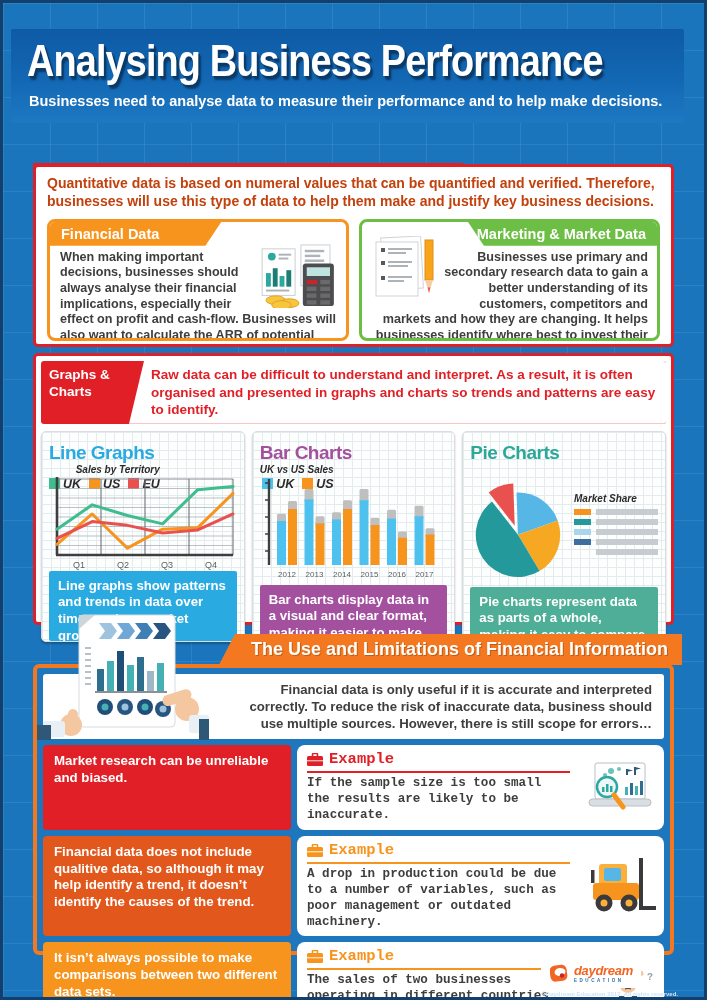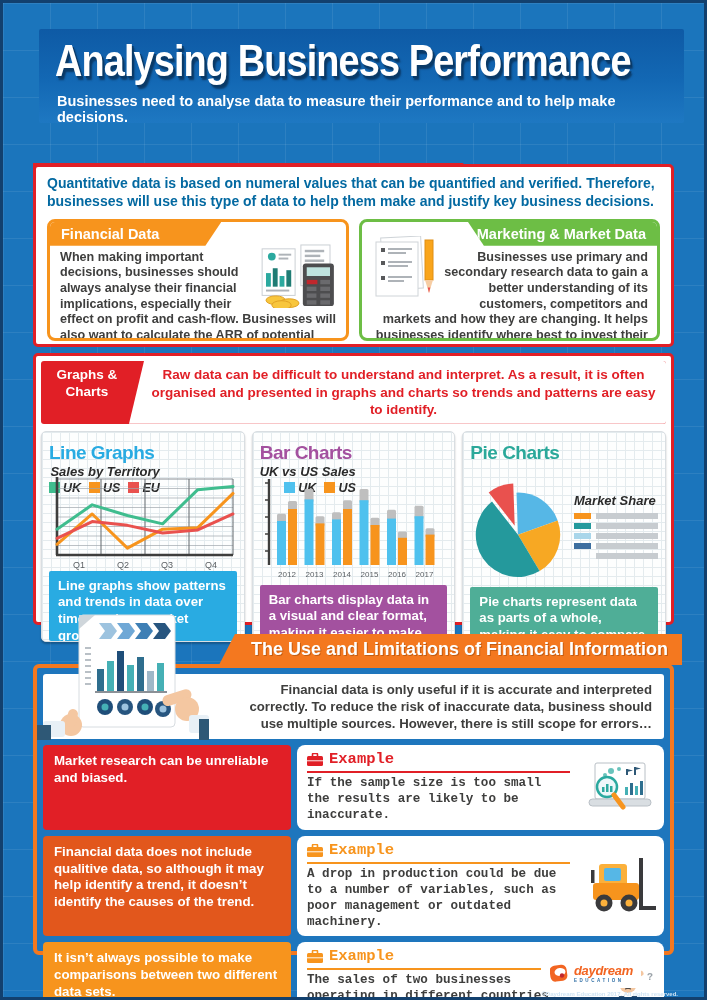--- a/index.html
+++ b/index.html
@@ -9,21 +9,21 @@
     position:relative; width:707px; height:1000px; overflow:hidden;
     background-color:#1B75BC;
     background-image:
       linear-gradient(rgba(255,255,255,.08) 1px, transparent 1px),
       linear-gradient(90deg, rgba(255,255,255,.08) 1px, transparent 1px);
     background-size:47px 47px;
     border:3px solid #12406E;
   }
   
   .header-band{
-    position:absolute; left:36px; right:20px; top:26px; height:94px;
+    position:absolute; left:8px; right:20px; top:26px; height:94px;
     background:linear-gradient(180deg,#0E5AA5 0%,#1368B4 55%,#1E78C2 100%);
     border-radius:2px;
   }
   .main-title{
     white-space:nowrap; color:#fff; font-weight:700; font-size:44px; letter-spacing:-1px;
     transform:scaleX(.86); transform-origin:left center; margin:7px 0 0 16px;
     text-shadow:2px 2px 0 #0A3A67, 3px 4px 2px rgba(8,40,72,.7);
   }
   .sub-title{ color:#fff; font-weight:700; font-size:14.5px; margin:7px 0 0 18px; }
   
@@ -39,21 +39,21 @@
     background:#F4781F; color:#fff; font-weight:700; font-size:18px;
     padding:0 14px 0 32px; clip-path:polygon(16px 0, 100% 0, 100% 100%, 0 100%);
     text-shadow:1px 1px 0 rgba(120,50,0,.4);
     text-align:right;
   }
   
   .s1-boxA{
     position:absolute; left:30px; right:30px; top:161px; height:183px;
     background:#fff; border:3px solid #E11F26; border-radius:5px; padding:8px 11px;
   }
-  .s1-intro{ font-size:14px; font-weight:700; color:#0369a1; line-height:1.28; }
+  .s1-intro{ font-size:14px; font-weight:700; color:#c2410c; line-height:1.28; }
   .duo{ display:flex; gap:10px; margin-top:8px; }
   .duo-box{ position:relative; flex:1; background:#fff; border-radius:8px; height:122px; overflow:hidden; }
   .fin-box{ border:3px solid #F7941D; }
   .mkt-box{ border:3px solid #6DBE45; }
   .duo-head{
     position:absolute; top:0; height:24px; line-height:24px; color:#fff;
     font-weight:700; font-size:14.5px;
   }
   .fin-head{
     left:0; width:58%; background:#F7941D; padding-left:11px; border-top-left-radius:4px;
@@ -66,41 +66,41 @@
   .duo-body{ margin-top:26px; padding:2px 9px 6px 10px; font-size:12.6px; font-weight:700;
              color:#3E3E3D; line-height:1.24; }
   .mkt-box .duo-body{ text-align:right; }
   .float-r{ float:right; margin:-6px 0 2px 6px; }
   .float-l{ float:left; margin:-14px 6px 2px 0; }
   
   .s1-boxB{
     position:absolute; left:30px; right:30px; top:350px; height:272px;
     background:#fff; border:3px solid #E11F26; border-radius:5px; padding:5px;
   }
-  .ribbon{ display:flex; background:#E11F26; border-radius:3px; overflow:hidden;text-align:center; }
+  .ribbon{ display:flex; background:#E11F26; border-radius:3px; overflow:hidden; }
   .ribbon-label{ width:88px; padding:6px 4px 6px 8px; color:#fff; font-weight:700;
                  font-size:13.5px; line-height:1.25; }
   .ribbon-body{ flex:1; background:#fff; clip-path:polygon(15px 0,100% 0,100% 100%,0 100%);
                 color:#E11F26; font-weight:700; font-size:13.5px; line-height:1.3;
                 padding:5px 10px 5px 22px; }
   .cards{ display:flex; gap:7px; margin-top:7px; }
   .card{
     flex:1; height:211px; border:1px solid #D9DEE2; border-radius:5px;
     background-color:#FDFEFE;
     background-image:linear-gradient(#E4EBEE 1px, transparent 1px),
                      linear-gradient(90deg,#E4EBEE 1px, transparent 1px);
     background-size:9px 9px;
     box-shadow:0 2px 2px rgba(0,0,0,.25);
     display:flex; flex-direction:column; padding:5px 7px 7px; overflow:hidden;
   }
   .perforation{ height:7px; margin:1px 2px 4px;
     background:repeating-linear-gradient(90deg,#B8BEC5 0 8px, transparent 8px 15px); }
   .card-head{ display:flex; justify-content:space-between; align-items:flex-start; min-height:33px;flex-direction:column; }
   .card-title{ font-size:19px; font-weight:700; letter-spacing:-.5px; }
-  .chart-title{ font-size:13px; font-weight:700; font-style:italic; color:#2B2B2B; text-align:right; }
+  .chart-title{ font-size:10px; font-weight:700; font-style:italic; color:#2B2B2B; text-align:right; }
   .legend{ display:flex; justify-content:flex-end; gap:8px; margin-top:2px; }
   .legend .item{ display:flex; align-items:center; gap:3px; font-size:12.5px; font-weight:700;
                  font-style:italic; color:#2B2B2B; }
   .chip{ width:11px; height:11px; display:inline-block; }
   .chart-area{ flex:1; display:flex; align-items:flex-end; }
   .caption{ margin-top:auto; border-radius:2px; color:#fff; font-weight:700; font-size:13.2px;
             line-height:1.27; padding:7px 9px; min-height:70px; }
   .pie-flex{ display:flex; align-items:flex-start; width:100%; }
   .pie-right{ margin-top:18px; }
   .pie-right .chart-title{ text-align:left; margin-bottom:5px; }

